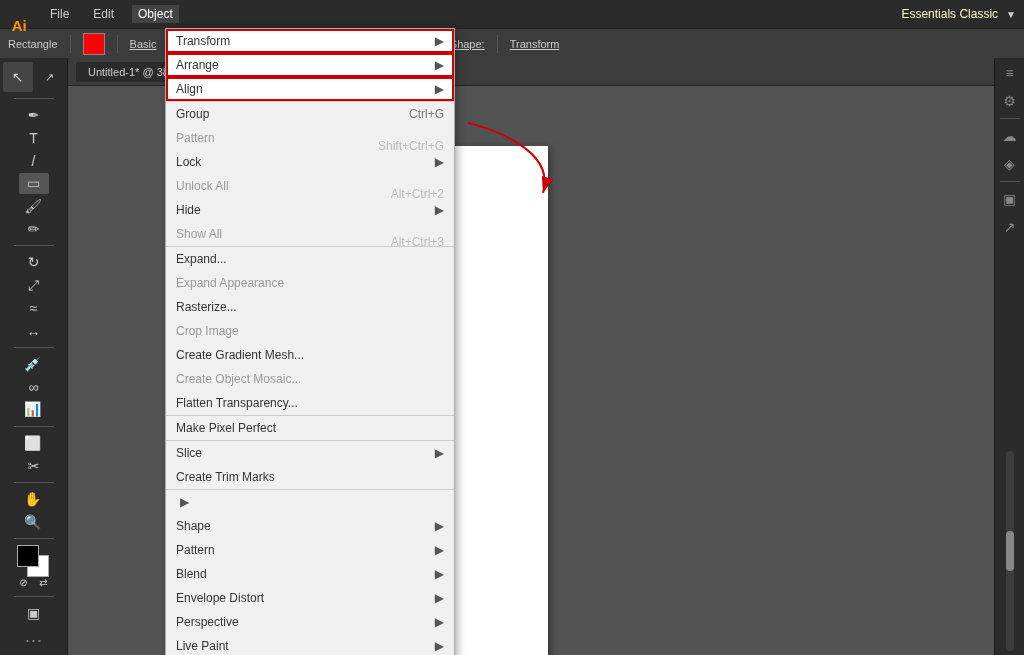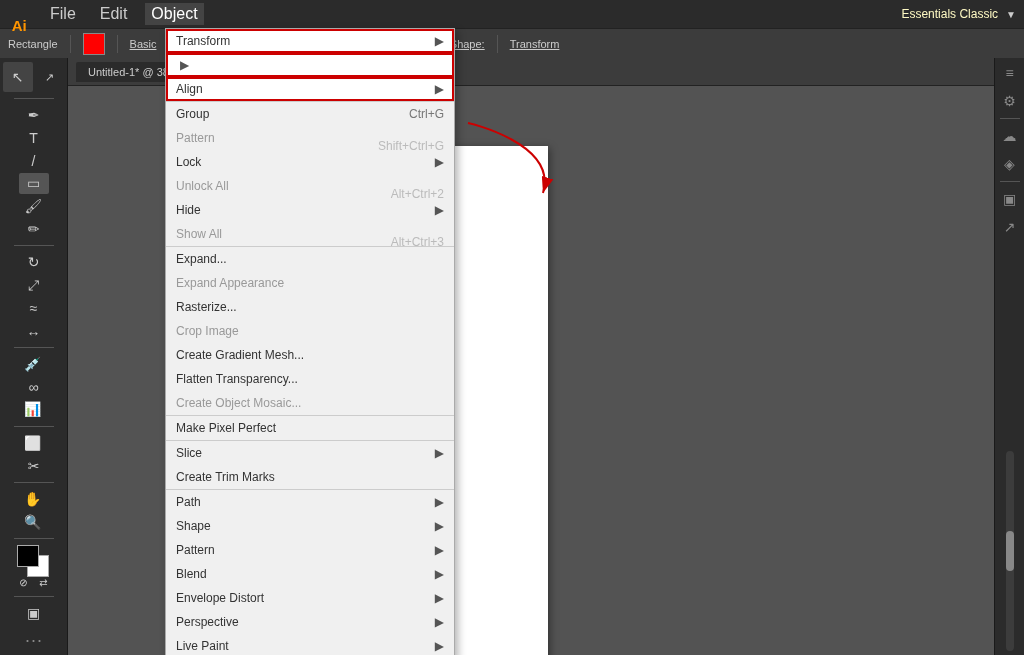--- a/index.html
+++ b/index.html
@@ -2,21 +2,21 @@
 <html><head>
   <meta charset="utf-8">
   <style>
     * { margin: 0; padding: 0; box-sizing: border-box; }
     body { width: 1024px; height: 655px; background: #535353; font-family: 'Segoe UI', Arial, sans-serif; font-size: 12px; color: #333; overflow: hidden; position: relative; }
 
     
     .menu-bar { height: 28px; background: #2b2b2b; display: flex; align-items: center; padding: 0 8px; gap: 12px; }
     .menu-bar-logo { width: 24px; height: 24px; display: flex; align-items: flex-end; justify-content: center; margin-top: 20px; }
     .menu-bar-logo svg { width: 20px; height: 20px; }
-    .menu-item-top { color: #ccc; font-size: 16px; cursor: pointer; padding: 2px 6px; }
+    .menu-item-top { color: #ccc; font-size: 12px; cursor: pointer; padding: 2px 6px; }
     .menu-item-top.active { background: #444; color: #fff; }
     .menu-bar-right { margin-left: auto; display: flex; align-items: center; gap: 8px; color: #ccc; font-size: 12px; }
 
     
     .options-bar { height: 30px; background: #3c3c3c; display: flex; align-items: center; padding: 0 8px; gap: 8px; border-top: 1px solid #222; }
     .tool-name { color: #ccc; font-size: 11px; }
     .options-sep { width: 1px; height: 18px; background: #555; margin: 0 4px; }
     .options-label { color: #ccc; font-size: 11px; text-decoration: underline; }
     .options-input { background: #2b2b2b; border: 1px solid #555; color: #ccc; font-size: 11px; width: 55px; height: 20px; padding: 0 3px; }
     .color-swatch { width: 30px; height: 20px; background: #fff; border: 1px solid #888; }
@@ -270,20 +270,21 @@
 
 <div class="dropdown-overlay">
   <div class="dropdown-menu">
 
     <div class="menu-section">
       <div class="menu-row section-highlighted">
         <span class="menu-row-label">Transform</span>
         <span class="menu-row-arrow">▶</span>
       </div>
       <div class="menu-row section-highlighted">
+        <span class="menu-row-label">Arrange</span>
         <span class="menu-row-arrow">▶</span>
       </div>
       <div class="menu-row section-highlighted">
         <span class="menu-row-label">Align</span>
         <span class="menu-row-arrow">▶</span>
       </div>
     </div>
 
     <div class="menu-section">
       <div class="menu-row">
@@ -321,47 +322,46 @@
       </div>
       <div class="menu-row">
         <span class="menu-row-label">Rasterize...</span>
       </div>
       <div class="menu-row disabled">
         <span class="menu-row-label">Crop Image</span>
       </div>
       <div class="menu-row">
         <span class="menu-row-label">Create Gradient Mesh...</span>
       </div>
+      <div class="menu-row disabled">
+        <span class="menu-row-label">Create Object Mosaic...</span>
+      </div>
       <div class="menu-row">
         <span class="menu-row-label">Flatten Transparency...</span>
       </div>
-      <div class="menu-row disabled">
-        <span class="menu-row-label">Create Object Mosaic...</span>
-      </div>
     </div>
 
     <div class="menu-section">
       <div class="menu-row">
         <span class="menu-row-label">Make Pixel Perfect</span>
       </div>
     </div>
 
     <div class="menu-section">
       <div class="menu-row">
         <span class="menu-row-label">Slice</span>
         <span class="menu-row-arrow">▶</span>
       </div>
       <div class="menu-row">
         <span class="menu-row-label">Create Trim Marks</span>
       </div>
     </div>
 
     <div class="menu-section">
       <div class="menu-row">
-        <span class="menu-row-label">Path</span>
         <span class="menu-row-arrow">▶</span>
       </div>
       <div class="menu-row">
         <span class="menu-row-label">Shape</span>
         <span class="menu-row-arrow">▶</span>
       </div>
       <div class="menu-row">
         <span class="menu-row-label">Pattern</span>
         <span class="menu-row-arrow">▶</span>
       </div>

